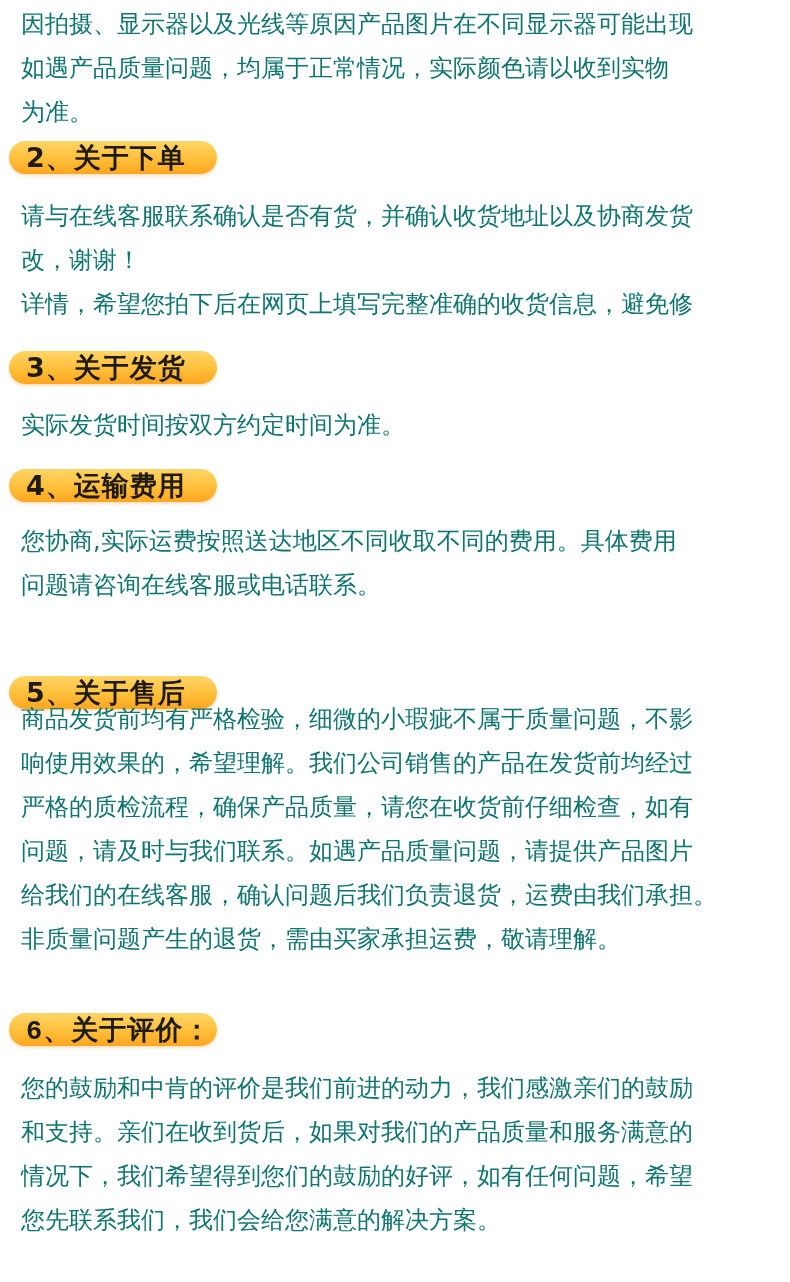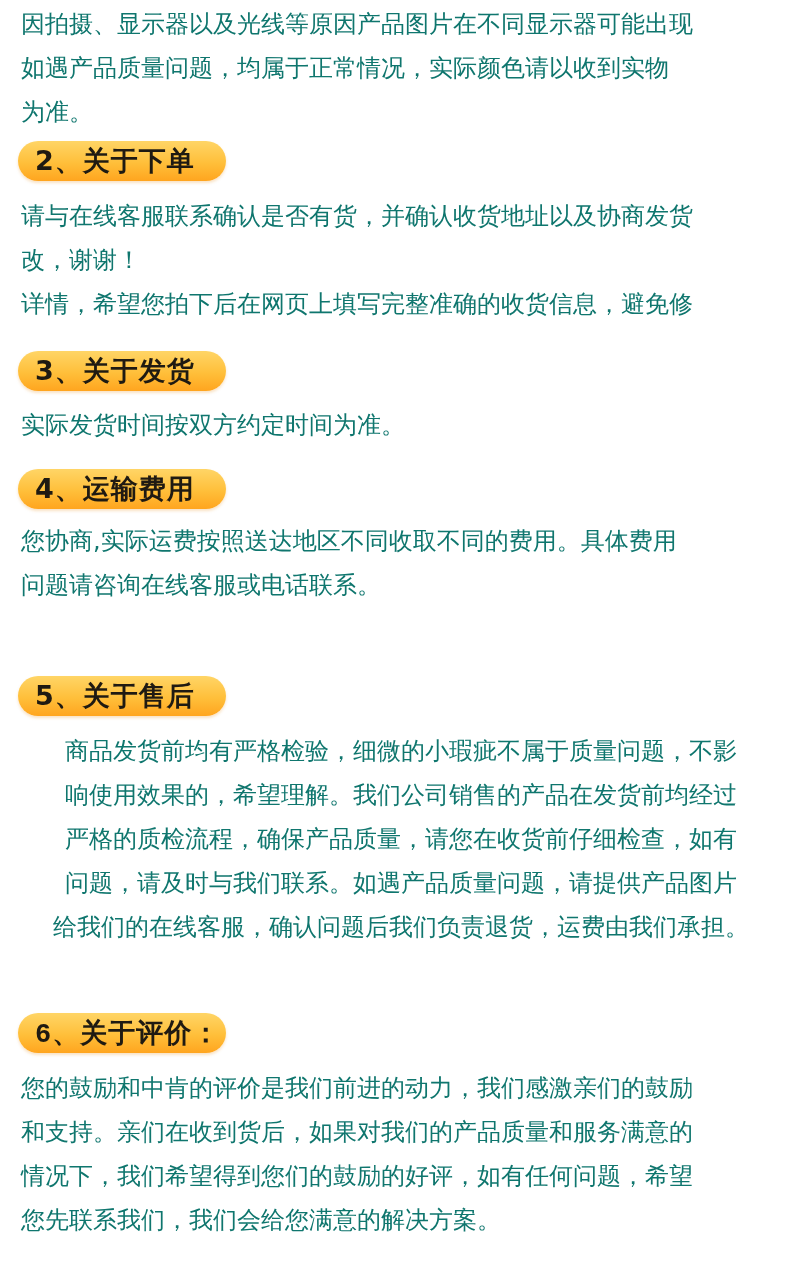--- a/index.html
+++ b/index.html
@@ -24,23 +24,23 @@
     color: #0f766e;
     margin: 0;
     letter-spacing: 0px;
   }
   .para .line {
     display: block;
     white-space: nowrap;
   }
   .pill {
     position: absolute;
-    left: 18px;
+    left: 9px;
     width: 208px;
-    height: 40px;
+    height: 33px;
     border-radius: 22px;
     background: linear-gradient(to bottom, #ffd566 0%, #ffbf3a 55%, #ffa51f 100%);
     box-shadow: 0 2px 3px rgba(230, 140, 20, 0.25);
     display: flex;
     align-items: center;
   }
   .pill-label {
     padding-left: 17px;
     font-size: 27px;
     font-weight: bold;
@@ -78,26 +78,27 @@
   <span class="pill-label">4、运输费用</span>
 </div>
 <div class="para" style="top:519px;">
   <span class="line">您协商,实际运费按照送达地区不同收取不同的费用。具体费用</span>
   <span class="line">问题请咨询在线客服或电话联系。</span>
 </div>
 
 <div class="pill" style="top:676px;">
   <span class="pill-label">5、关于售后</span>
 </div>
-<div class="para" style="top:729px;text-align:center;">
+<div class="para" style="top:697px;">
   <span class="line">商品发货前均有严格检验，细微的小瑕疵不属于质量问题，不影</span>
   <span class="line">响使用效果的，希望理解。我们公司销售的产品在发货前均经过</span>
   <span class="line">严格的质检流程，确保产品质量，请您在收货前仔细检查，如有</span>
   <span class="line">问题，请及时与我们联系。如遇产品质量问题，请提供产品图片</span>
   <span class="line">给我们的在线客服，确认问题后我们负责退货，运费由我们承担。</span>
+  <span class="line">非质量问题产生的退货，需由买家承担运费，敬请理解。</span>
 </div>
 
 <div class="pill" style="top:1013px;font-family:Liberation Mono, monospace;">
   <span class="pill-label">6、关于评价：</span>
 </div>
 <div class="para" style="top:1066px;">
   <span class="line">您的鼓励和中肯的评价是我们前进的动力，我们感激亲们的鼓励</span>
   <span class="line">和支持。亲们在收到货后，如果对我们的产品质量和服务满意的</span>
   <span class="line">情况下，我们希望得到您们的鼓励的好评，如有任何问题，希望</span>
   <span class="line">您先联系我们，我们会给您满意的解决方案。</span>

